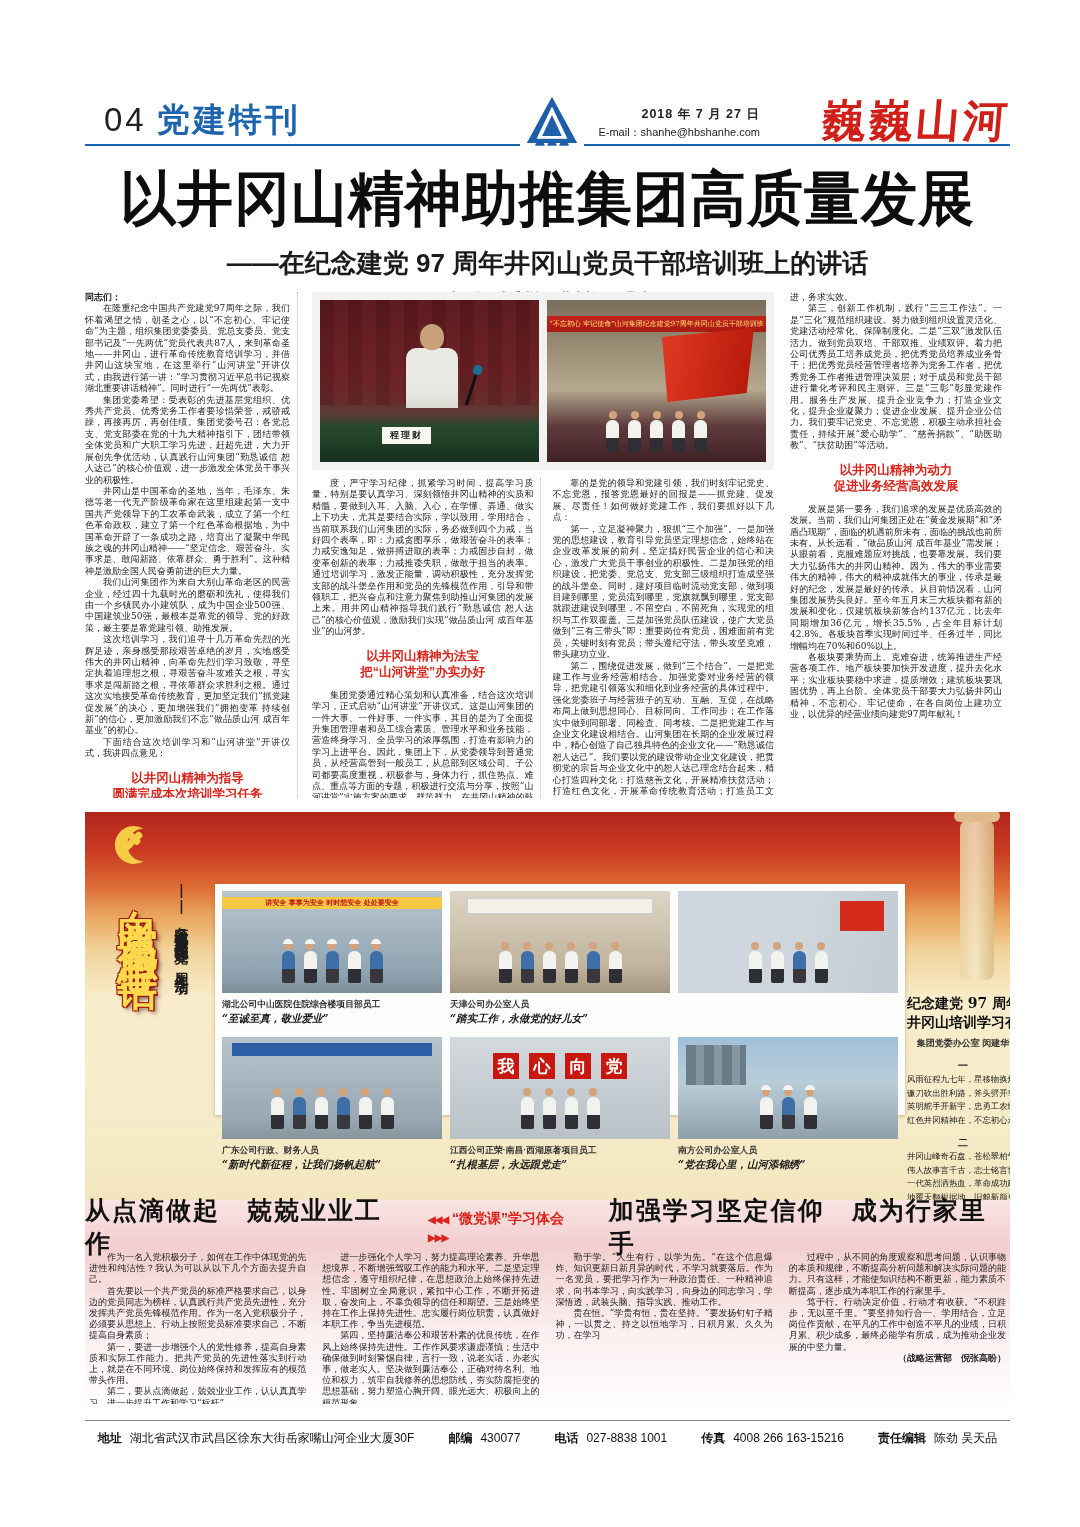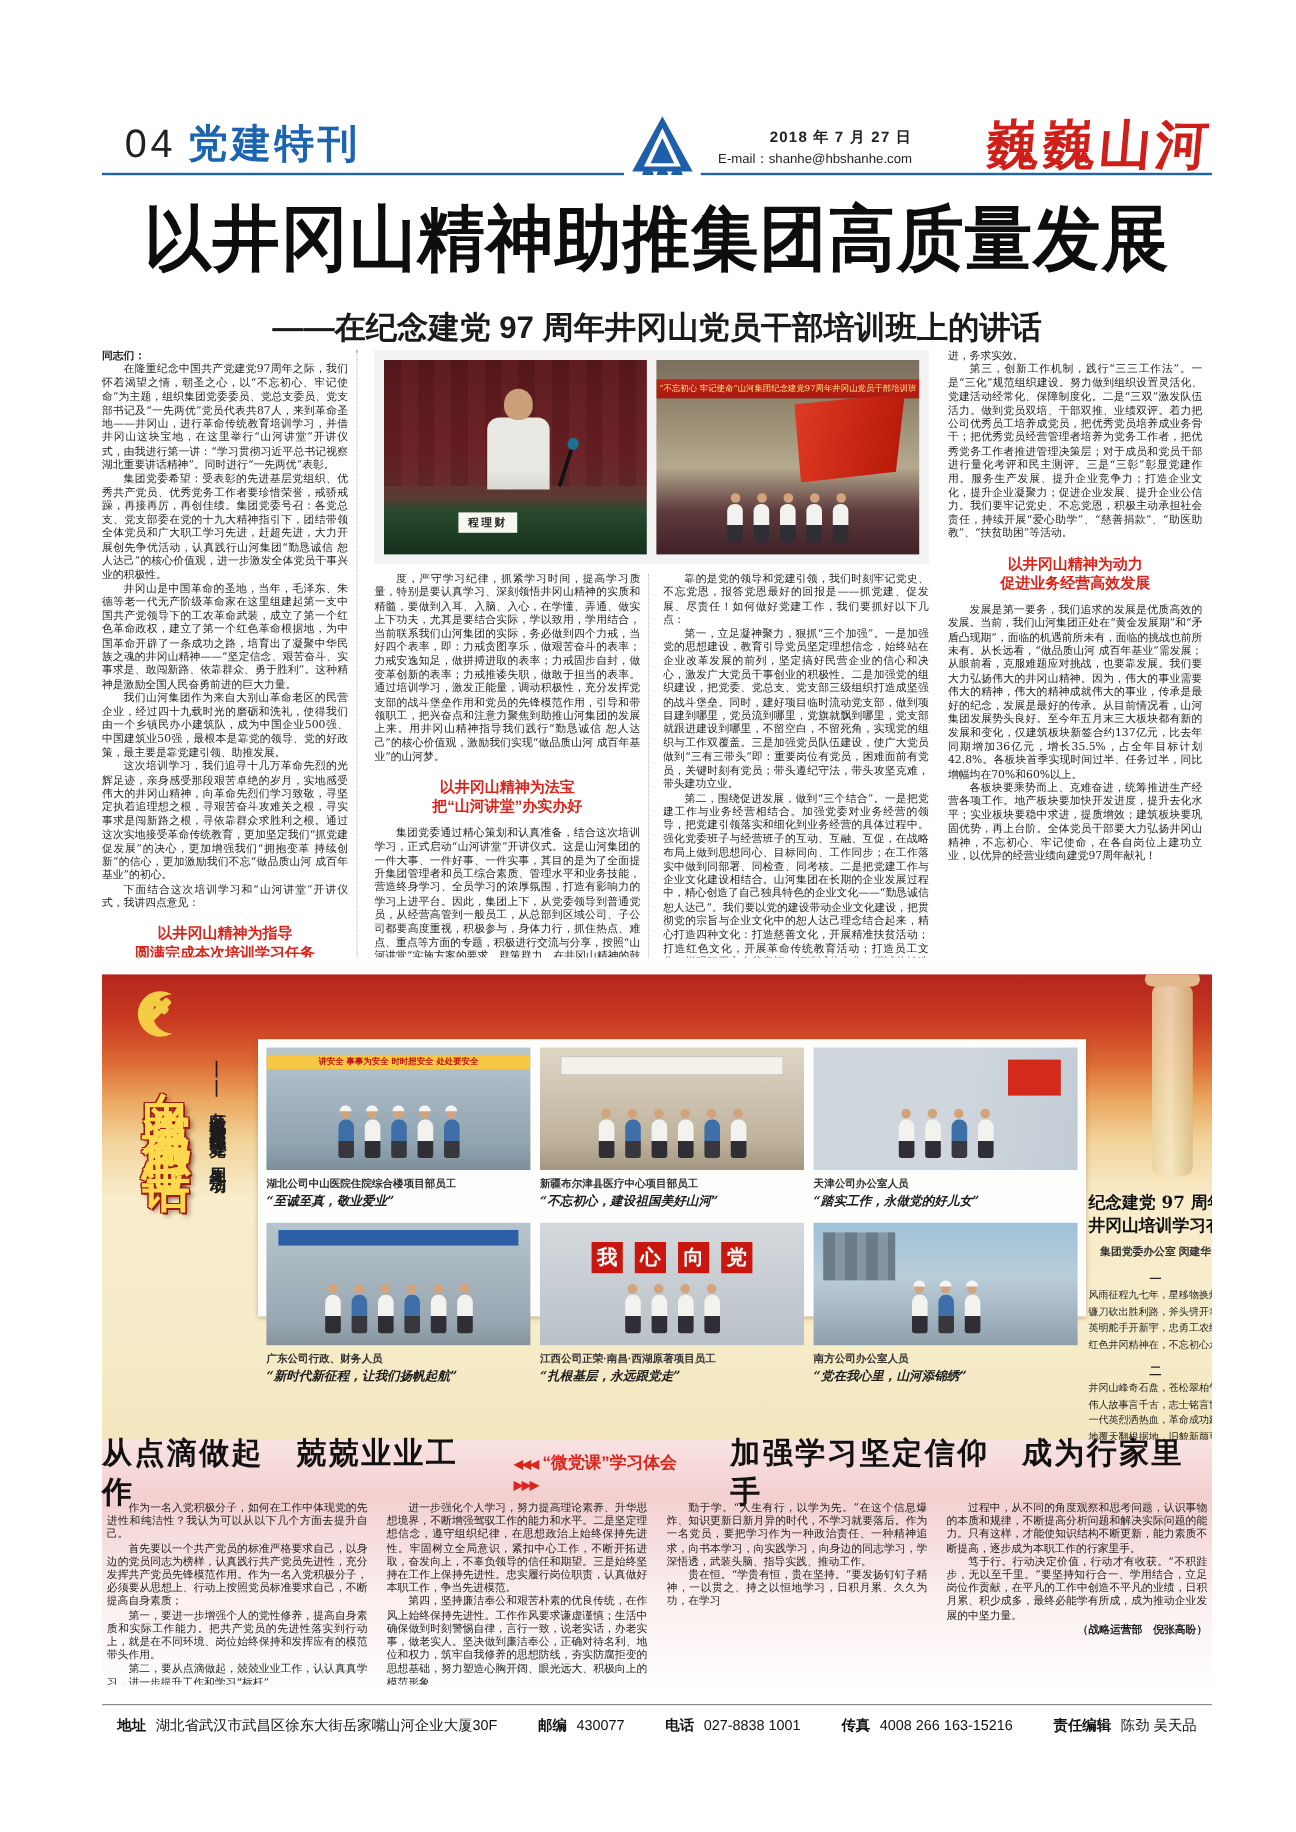--- a/index.html
+++ b/index.html
@@ -19,21 +19,21 @@
   .hdr-left .section { color:#1c64b0; font-weight:700; }
   .hdr-logo { position:absolute; left:435px; top:2px; width:64px; height:60px; background:#fff; text-align:center; }
   .hdr-right { position:absolute; right:250px; top:14px; text-align:right; font-family:"Liberation Sans",sans-serif; color:#222; }
   .hdr-date { font-size:12.5px; font-weight:700; letter-spacing:1px;text-align:right; }
   .hdr-mail { font-size:11px; margin-top:2px; }
   .masthead { position:absolute; right:0; top:0; font-family:"DejaVu Serif",serif; font-weight:900; font-size:44px; color:#cf1f18; transform:skewX(-5deg); letter-spacing:3px; white-space:nowrap; }
 
   
   #headblock { top:162px; height:124px; text-align:center; }
   .headline { font-family:"Liberation Sans",sans-serif; font-weight:900; font-size:56px; letter-spacing:1px; color:#0d0d0d; transform:scaleY(1.06); white-space:nowrap; }
-  .subhead-line { margin-top:18px; font-family:"Liberation Sans",sans-serif; font-weight:600; font-size:26px; color:#1b1b1b; }
+  .subhead-line { margin-top:8px; font-family:"Liberation Sans",sans-serif; font-weight:600; font-size:26px; color:#1b1b1b; }
   .byline { margin-top:9px; font-family:"Liberation Sans",sans-serif; font-weight:700; font-size:12.5px; color:#222; }
 
   
   #article { top:292px; height:506px; display:flex; gap:14px; }
   .col { font-size:9px; line-height:11.4px; text-align:justify; overflow:hidden; color:#1c1c1c; }
   .col p { text-indent:2em; }
   .col1 { width:213px; height:506px; border-right:1px dotted #bdbdbd; padding-right:7px; }
   .colmid { width:462px; }
   .col4 { width:214px; height:506px; padding-left:2px; }
   .salutation { font-weight:700; text-indent:0 !important; }
@@ -58,21 +58,21 @@
   .pp.helmet::after { content:""; position:absolute; top:-12px; left:1.5px; width:10px; height:5px; border-radius:5px 5px 0 0; background:#f4f4f4; }
 
   
   #collage { top:812px; height:388px; background:
       linear-gradient(180deg,#b3261c 0%,#c93a22 10%,#dd6b35 19%,#eaa75f 27%,#f2d49c 36%,#f8ecca 48%,#f7ecc9 78%,#f3e6bf 100%); overflow:hidden; }
   .emblem { position:absolute; left:18px; top:6px; opacity:.95; }
   .v-title { position:absolute; left:26px; top:66px; writing-mode:vertical-rl; text-orientation:upright;
       font-family:"DejaVu Serif",serif; font-weight:900; font-size:40px; letter-spacing:10px; color:#ffd94d;
       text-shadow:1.5px 1.5px 0 #9c1a10,-1px -1px 0 #9c1a10,1px -1px 0 #9c1a10,-1px 1px 0 #9c1a10,3px 3px 4px rgba(60,0,0,.5); }
   .v-note { position:absolute; left:88px; top:72px; writing-mode:vertical-rl; font-family:"Liberation Sans",sans-serif; font-weight:700; font-size:14px; letter-spacing:2px; color:#1d1d1d; }
-  .panel { position:absolute; left:130px; top:54px; width:690px; height:231px; background:#fdfdfb; box-shadow:0 1px 4px rgba(120,60,20,.35); padding:7px; }
+  .panel { position:absolute; left:130px; top:72px; width:690px; height:231px; background:#fdfdfb; box-shadow:0 1px 4px rgba(120,60,20,.35); padding:7px; }
   .pgrid { display:grid; grid-template-columns:1fr 1fr 1fr; column-gap:8px; row-gap:6px; }
   .cphoto { position:relative; height:102px; overflow:hidden; }
   .cap { text-align:left; height:32px; }
   .cap .org { font-family:"Liberation Sans",sans-serif; font-size:8.8px; font-weight:700; color:#333; }
   .cap .quote { font-family:"DejaVu Serif",serif; font-style:italic; font-weight:700; font-size:10.5px; color:#1c1c1c; margin-top:1px; }
   .ph1 { background:linear-gradient(#b9c6cf,#8fa3b0 80%,#7d8f9b); }
   .ph1 .site-banner { position:absolute; top:6px; left:0; right:0; height:12px; background:#f6c844; color:#c01515; font-size:7px; line-height:12px; font-weight:700; text-align:center; white-space:nowrap; overflow:hidden; }
   .ph2 { background:linear-gradient(#ded5c4,#bfb39d 75%,#a39781); }
   .ph2 .sign { position:absolute; top:8px; left:18px; right:18px; height:14px; background:#f4f1e8; box-shadow:0 0 0 1px #ccc; }
   .ph3 { background:linear-gradient(100deg,#cfd6dd 55%,#c2ccd4); }
@@ -258,26 +258,20 @@
         </div>
 
         <div style="grid-row:2">
           <div class="cap">
             <div class="org">湖北公司中山医院住院综合楼项目部员工</div>
             <div class="quote">“至诚至真，敬业爱业”</div>
           </div>
         </div>
         <div style="grid-row:2">
           <div class="cap">
-            <div class="org">新疆布尔津县医疗中心项目部员工</div>
-            <div class="quote">“不忘初心，建设祖国美好山河”</div>
-          </div>
-        </div>
-        <div style="grid-row:2">
-          <div class="cap">
             <div class="org">天津公司办公室人员</div>
             <div class="quote">“踏实工作，永做党的好儿女”</div>
           </div>
         </div>
 
         <div style="grid-row:3">
           <div class="cphoto ph4">
             <div class="sign"></div>
             <div class="crowd">
               <span class="pp"></span>

